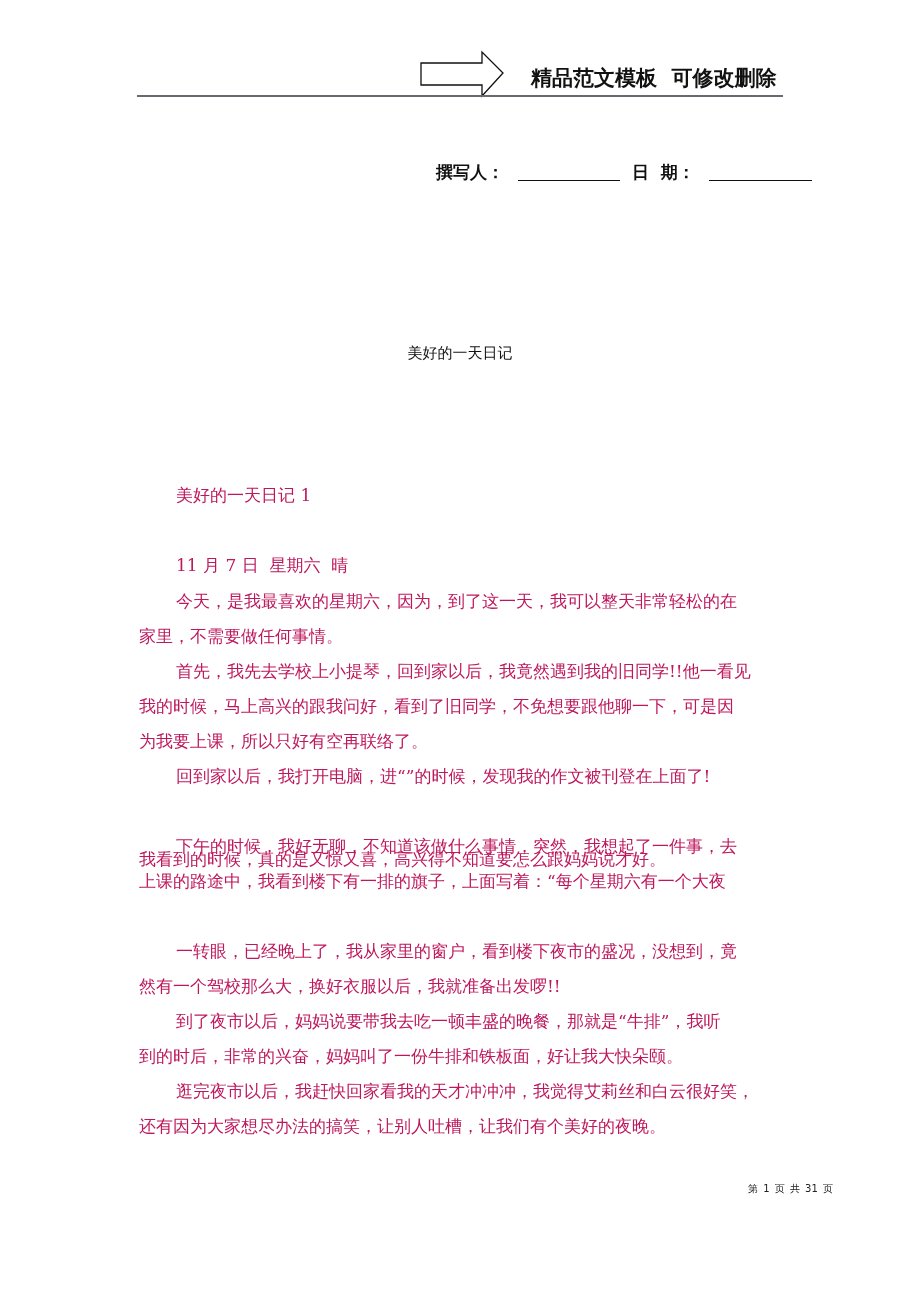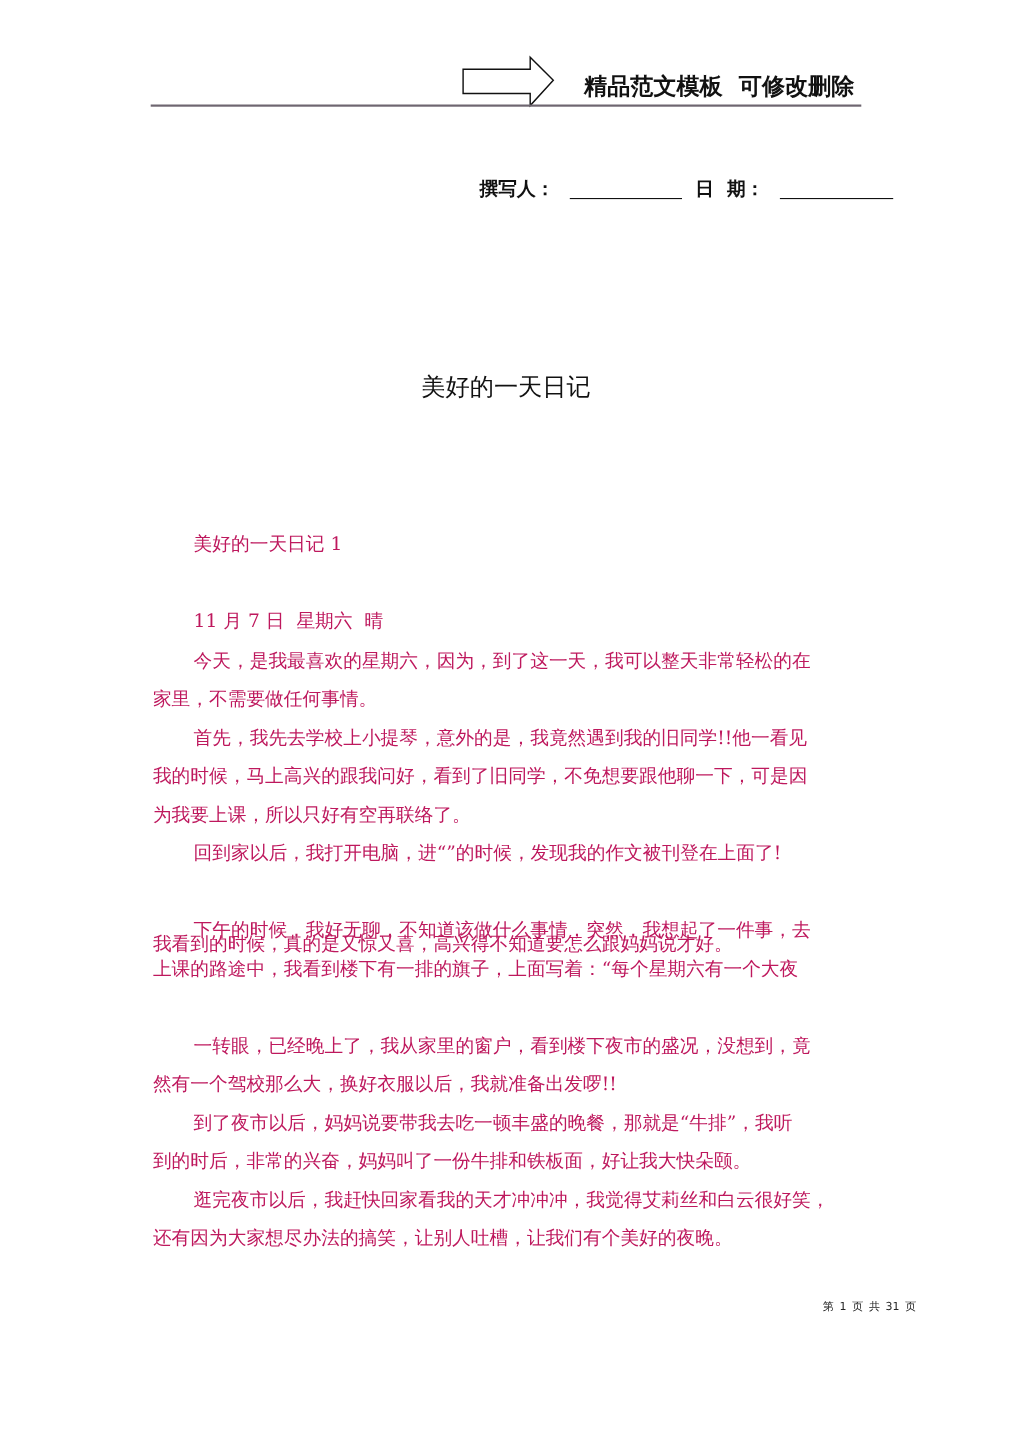--- a/index.html
+++ b/index.html
@@ -74,21 +74,21 @@
     .meta-blank.date { width: 103px; margin-left: 2px; }
     .meta-label { display: inline-block; }
 
     .doc-title {
       position: absolute;
       left: 0;
       width: 920px;
       top: 338px;
       text-align: center;
       font-family: "DejaVu Sans", "Liberation Sans", sans-serif;
-      font-size: 22px;
+      font-size: 15px;
       line-height: 30px;
       color: #111111;
     }
     .line {
       position: absolute;
       font-size: 17px;
       line-height: 24px;
       white-space: pre;
       color: #be185d;
     }
@@ -124,21 +124,21 @@
   </div>
 
   <div class="doc-title">美好的一天日记</div>
 
   <div class="line" style="left:176px; top:483px;">美好的一天日记 1</div>
   <div class="line" style="left:176px; top:553px;">11 月 7 日  星期六  晴</div>
 
   <div class="line" style="left:176px; top:589px;">今天，是我最喜欢的星期六，因为，到了这一天，我可以整天非常轻松的在</div>
   <div class="line" style="left:139px; top:624px;">家里，不需要做任何事情。</div>
 
-  <div class="line" style="left:176px; top:659px;">首先，我先去学校上小提琴，意外的是，我竟然遇到我的旧同学!!他一看见</div>
+  <div class="line" style="left:176px; top:659px;">首先，我先去学校上小提琴，回到家以后，我竟然遇到我的旧同学!!他一看见</div>
   <div class="line" style="left:139px; top:694px;">我的时候，马上高兴的跟我问好，看到了旧同学，不免想要跟他聊一下，可是因</div>
   <div class="line" style="left:139px; top:729px;">为我要上课，所以只好有空再联络了。</div>
 
   <div class="line" style="left:176px; top:764px;">回到家以后，我打开电脑，进“”的时候，发现我的作文被刊登在上面了!</div>
   <div class="line" style="left:139px; top:799px;margin-top:48px;">我看到的时候，真的是又惊又喜，高兴得不知道要怎么跟妈妈说才好。</div>
 
   <div class="line" style="left:176px; top:834px;">下午的时候，我好无聊，不知道该做什么事情，突然，我想起了一件事，去</div>
   <div class="line" style="left:139px; top:869px;">上课的路途中，我看到楼下有一排的旗子，上面写着：“每个星期六有一个大夜</div>
 
   <div class="line" style="left:176px; top:939px;">一转眼，已经晚上了，我从家里的窗户，看到楼下夜市的盛况，没想到，竟</div>

